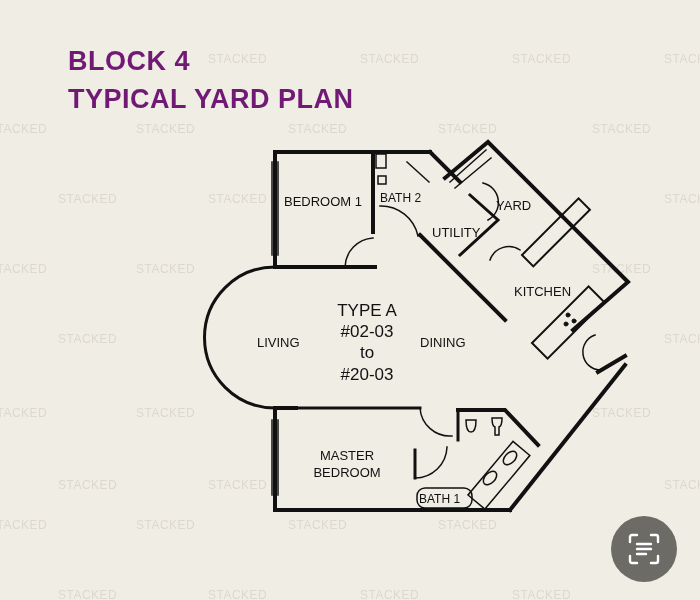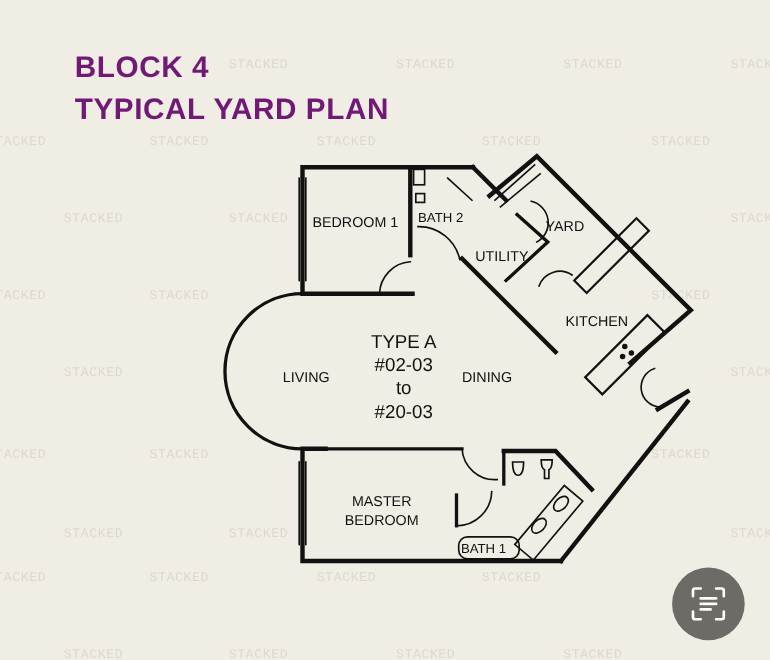--- a/index.html
+++ b/index.html
@@ -1,20 +1,20 @@
 <!DOCTYPE html>
 <html><head>
 <meta charset="utf-8">
 <style>
   html, body { margin: 0; padding: 0; }
   body { width: 700px; height: 600px; background: #f0ede4; position: relative; overflow: hidden; font-family: "Liberation Sans", sans-serif; }
   .title { position: absolute; left: 48px; font-weight: bold; color: #701a75; font-size: 27px; letter-spacing: 0.5px; margin-left: 20px; }
   .t1 { top: 46px; }
   .t2 { top: 84px; }
-  .wm { position: absolute; font-family: Liberation Mono, monospace; font-size: 12px; color: #dcd8cf; letter-spacing: 0.5px; }
+  .wm { position: absolute; font-family: Liberation Sans, sans-serif; font-size: 12px; color: #dcd8cf; letter-spacing: 0.5px; }
   svg.plan { position: absolute; left: 0; top: 0; }
   .lbl { font-family: "Liberation Sans", sans-serif; fill: #111; }
   .scan-btn { position: absolute; left: 611px; top: 516px; width: 66px; height: 66px; border-radius: 50%; background: #6d6b66; display: flex; align-items: center; justify-content: center; cursor: pointer; }
 </style>
 </head>
 <body>
 
 <div class="title t1">BLOCK 4</div>
 <div class="title t2">TYPICAL YARD PLAN</div>
 

